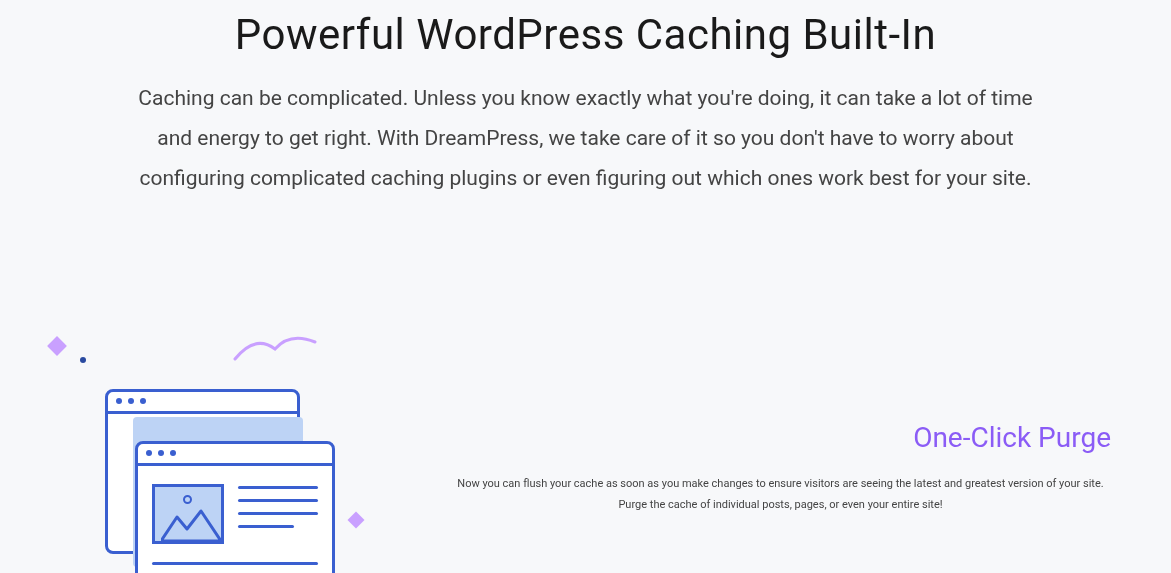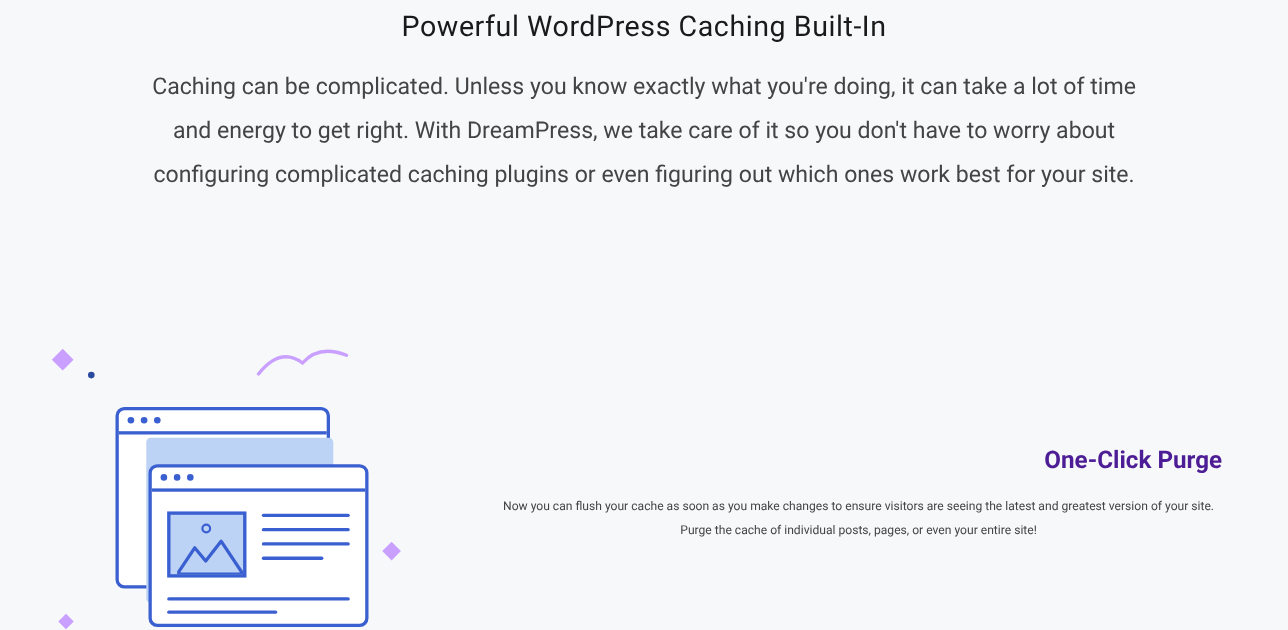--- a/index.html
+++ b/index.html
@@ -13,21 +13,21 @@
       background: #f7f8fa;
       font-family: -apple-system, BlinkMacSystemFont, "Segoe UI", Roboto, "Helvetica Neue", Arial, sans-serif;
       color: #333;
       overflow: hidden;
     }
     .hero {
       text-align: center;
       padding-top: 10px;
     }
     .hero-title {
-      font-size: 26px;
+      font-size: 42px;
       font-weight: 400;
       color: #1a1a1a;
       margin-bottom: 20px;
       letter-spacing: 0.5px;
     }
     .hero-description {
       font-size: 21px;
       line-height: 1.9;
       color: #444;
       max-width: 920px;
@@ -44,23 +44,23 @@
       flex: 0 0 420px;
       position: relative;
       height: 280px;
     }
     .feature-content {
       flex: 1;
       text-align: right;
       padding-right: 30px;
     }
     .feature-title {
-      font-size: 22px;
-      font-weight: 700;
-      color: #4c1d95;
+      font-size: 28px;
+      font-weight: 400;
+      color: #8b5cf6;
       margin-bottom: 20px;
     }
     .feature-description {
       font-size: 11px;
       line-height: 1.9;
       color: #444;
       text-align: center;
     }
 
     

